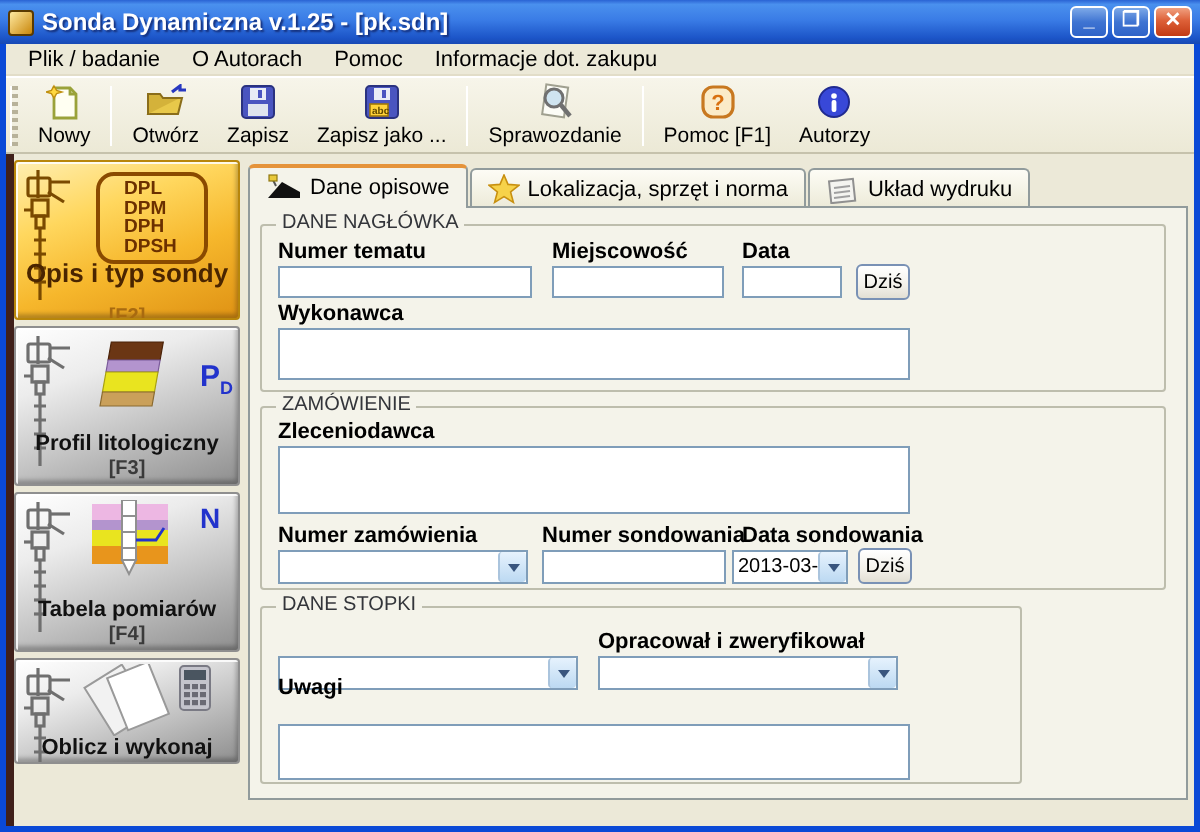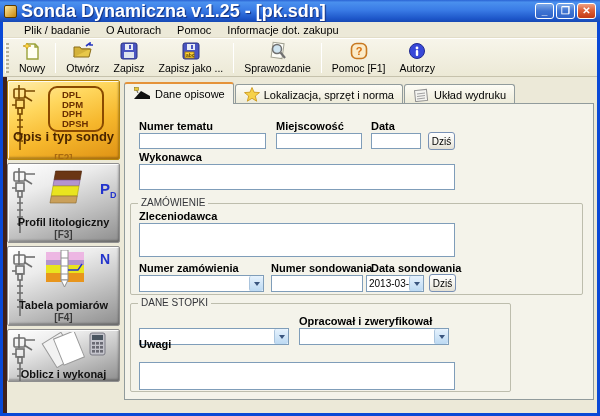--- a/index.html
+++ b/index.html
@@ -11,32 +11,32 @@
   }
   .abs { position:absolute; }
 
   
   .titlebar {
     left:0; top:0; width:600px; height:22px;
     background:linear-gradient(180deg,#2a63d4 0%,#4a90ee 10%,#3a7ce6 45%,#1c55c8 86%,#1749b4 100%);
     display:flex; align-items:center; padding:0 4px; gap:4px;
   }
   .app-icon { width:13px; height:13px; background:linear-gradient(135deg,#ffe9a0,#c8860a); border:1px solid #5a3a00; border-radius:2px; }
-  .title-text { color:#fff; font-weight:bold; font-size:18px; text-shadow:1px 1px 1px #15307c; white-space:nowrap; flex:1; }
+  .title-text { color:#fff; font-weight:bold; font-size:12px; text-shadow:1px 1px 1px #15307c; white-space:nowrap; flex:1; }
   .winbtns { display:flex; gap:2px; }
   .winbtn {
     width:19px; height:16px; border-radius:3px; border:1px solid #fff;
     background:linear-gradient(180deg,#7da9e8,#3f74d2 50%,#2f63c8);
     color:#fff; font-size:10px; line-height:14px; text-align:center; font-weight:bold;
   }
   .winbtn.close { background:linear-gradient(180deg,#f0a080,#dd6038 45%,#c23a14); }
 
   .menubar {
     left:0; top:22px; width:600px; height:16px; background:#ECE9D8;
-    display:flex; align-items:center; padding-left:16px; gap:0;
+    display:flex; align-items:center; padding-left:6px; gap:0;
     border-bottom:1px solid #e2ddc8;
   }
   .menu-item { padding:1px 8px; font-size:11px; }
 
   .toolbar {
     left:0; top:38px; width:600px; height:39px;
     background:linear-gradient(180deg,#f7f5ea,#ece9d6);
     border-top:1px solid #fff; border-bottom:1px solid #c6c2ac;
     display:flex; align-items:center; padding-left:2px;
   }
@@ -335,20 +335,23 @@
         <line x1="4" y1="6" x2="12" y2="5" stroke="#a0a0a0"></line>
         <line x1="4" y1="8.5" x2="12" y2="7.5" stroke="#a0a0a0"></line>
         <line x1="4" y1="11" x2="12" y2="10" stroke="#a0a0a0"></line>
       </svg>
       <span>Układ wydruku</span>
     </div>
   </div>
 
   <div class="abs page"></div>
 
+  <div class="abs group" style="left:130px;top:112px;width:453px;height:84px;">
+    <div class="group-title">DANE NAGŁÓWKA</div>
+  </div>
   <div class="abs flabel" style="left:139px;top:120px;">Numer tematu</div>
   <input class="xp-input" style="left: 139px; top: 133px; width: 127px; height: 16px;" value="">
   <div class="abs flabel" style="left:276px;top:120px;">Miejscowość</div>
   <input class="xp-input" style="left: 276px; top: 133px; width: 86px; height: 16px;" value="">
   <div class="abs flabel" style="left:371px;top:120px;">Data</div>
   <input class="xp-input" style="left: 371px; top: 133px; width: 50px; height: 16px;" value="">
   <button class="xp-btn" style="left:428px;top:132px;width:27px;height:18px;">Dziś</button>
   <div class="abs flabel" style="left:139px;top:151px;">Wykonawca</div>
   <textarea class="xp-area" style="left: 139px; top: 164px; width: 316px; height: 26px;"></textarea>
 

